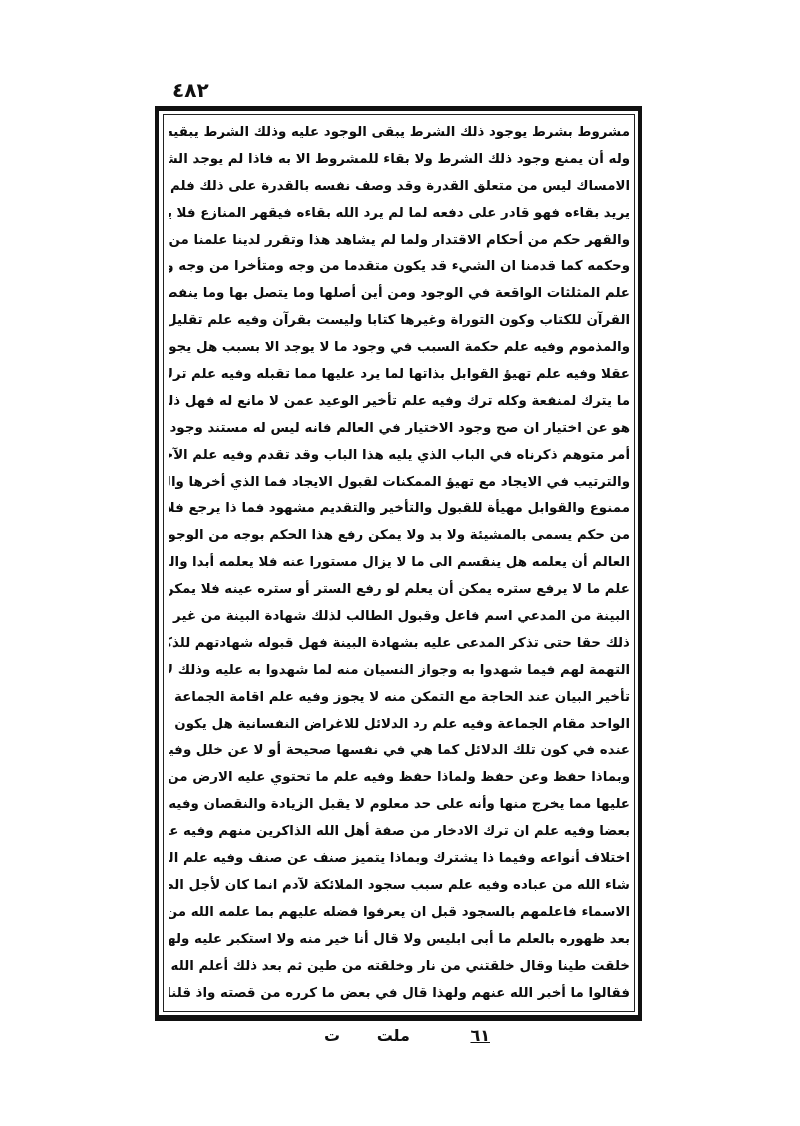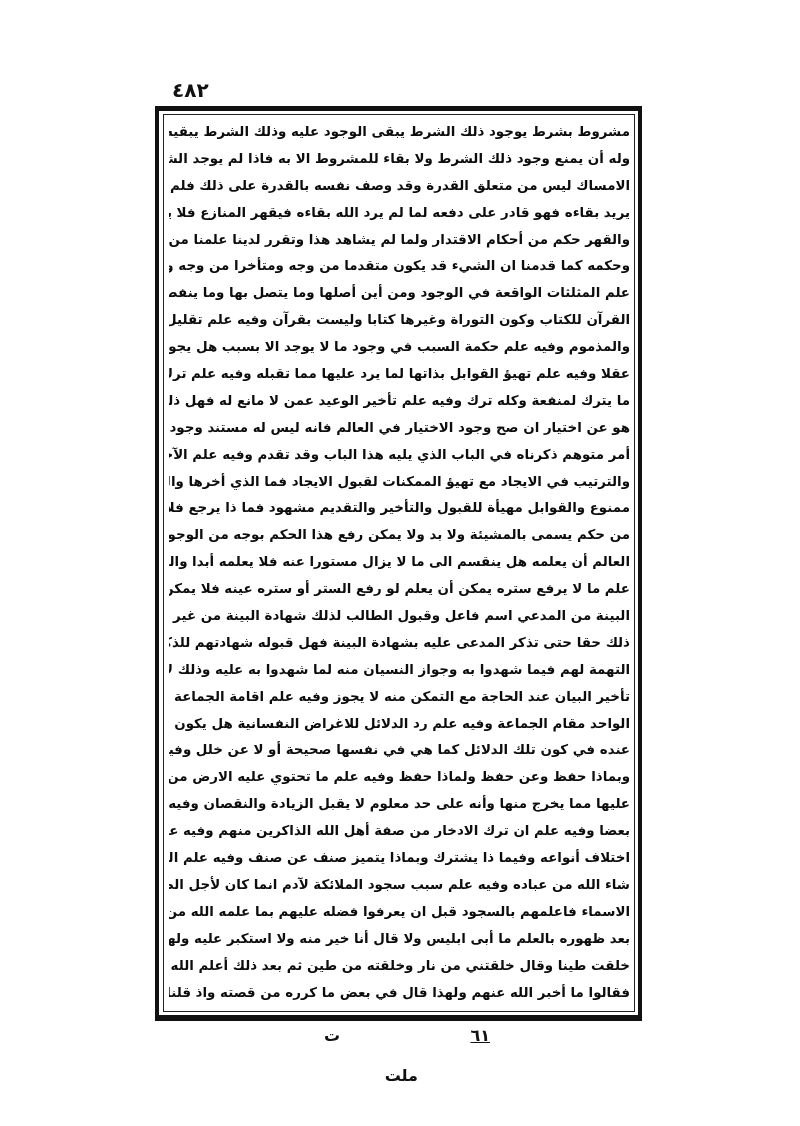--- a/index.html
+++ b/index.html
@@ -5,21 +5,21 @@
   html, body { margin: 0; padding: 0; background: #ffffff; }
   body { width: 800px; height: 1126px; position: relative; overflow: hidden; font-family: "DejaVu Sans", sans-serif; color: #111; }
   .page-number { position: absolute; left: 172px; top: 78px; font-size: 20px; font-weight: bold; letter-spacing: 1px; color: #111; }
   .frame-outer { position: absolute; left: 155px; top: 106px; width: 487px; height: 915px; border: 4px solid #111; border-top-width: 5px; border-bottom-width: 6px; box-sizing: border-box; }
   .frame-inner { position: absolute; left: 4px; top: 3px; right: 3px; bottom: 3px; border: 1px solid #222; }
   .text-block { position: absolute; left: 10px; right: 8px; top: 8px; bottom: 8px; direction: rtl; }
   .line { height: 26.9px; line-height: 26.9px; font-size: 13.4px; font-weight: bold; white-space: nowrap; text-align: justify; text-align-last: justify; overflow: hidden; color: #0d0d0d; }
   .footer { position: absolute; top: 1026px; left: 300px; width: 200px; height: 30px; direction: rtl; }
   .footer span { position: absolute; font-size: 16px; font-weight: bold; top: 0; }
   .sig-number { right: 10px; text-decoration: underline; }
-  .sig-word { right: 82px; margin-top: 40px; }
+  .sig-word { right: 90px; }
   .sig-letter { right: 160px; }
 </style>
 </head>
 <body>
 
 <div class="page-number">٤٨٢</div>
 
 <div class="frame-outer">
   <div class="frame-inner"></div>
   <div class="text-block">

